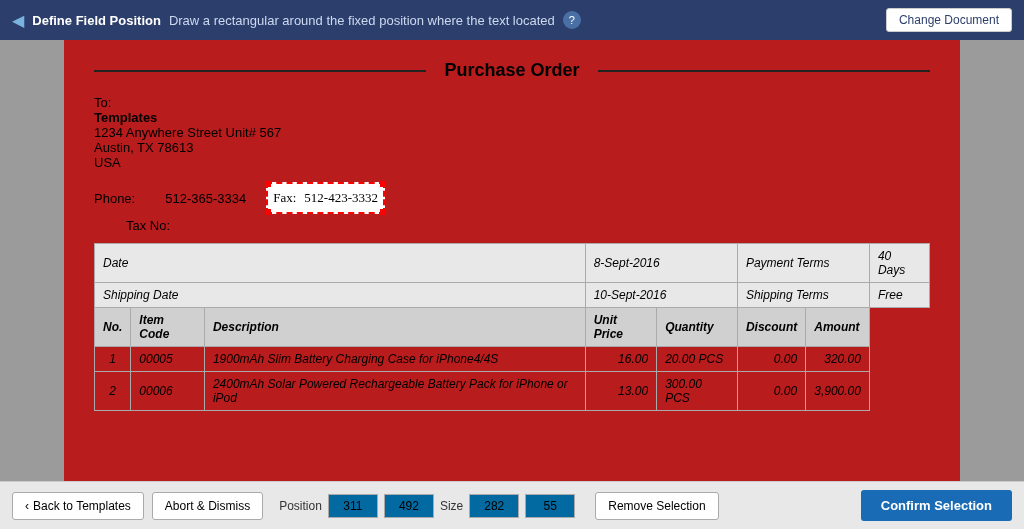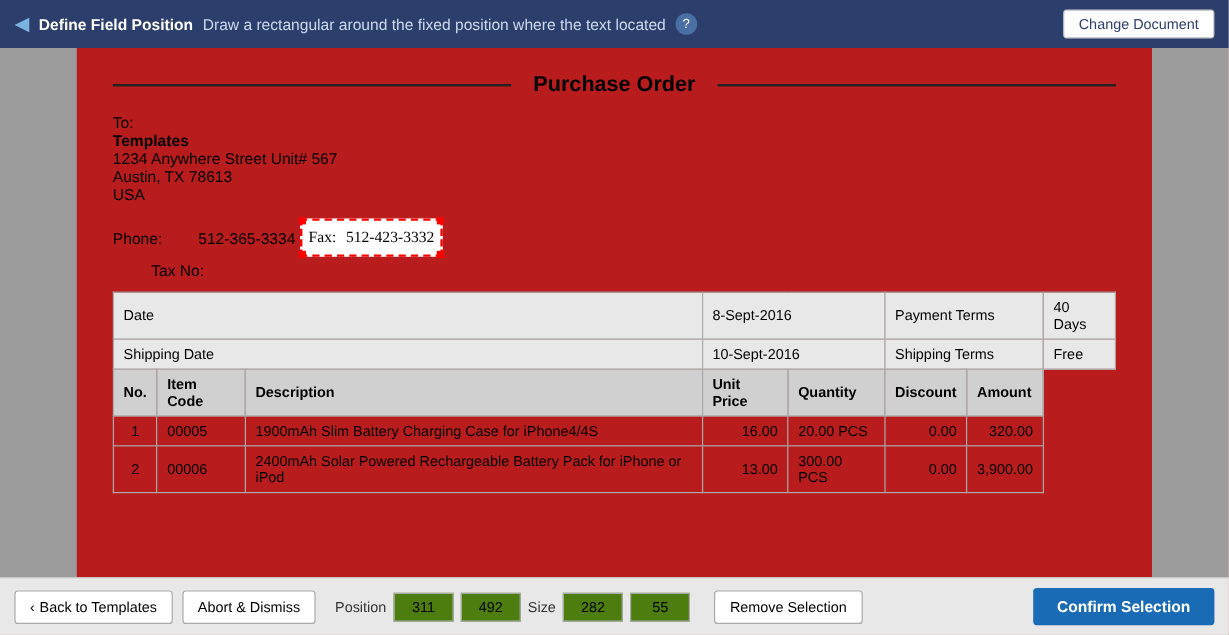--- a/index.html
+++ b/index.html
@@ -110,21 +110,21 @@
     .address-section .addr-line {
       font-size: 13px;
     }
 
     
     .phone-fax-row {
       display: flex;
       align-items: center;
       margin-top: 12px;
       margin-bottom: 4px;
-      gap: 4px;
+      gap: 20px;
     }
     .phone-group {
       display: flex;
       gap: 30px;
       align-items: center;
     }
     .phone-label { font-size: 13px; }
     .phone-value { font-size: 13px; }
 
     
@@ -150,20 +150,21 @@
     .selection-corner.br { bottom: -3px; right: -3px; }
 
     .tax-row { font-size: 13px; margin-top: 2px; margin-left: 32px; }
 
     
     .po-table {
       width: 100%;
       border-collapse: collapse;
       margin-top: 10px;
       font-size: 12px;
+      font-style: italic;
     }
     .po-table td, .po-table th {
       border: 1px solid #aaa;
       padding: 5px 8px;
     }
     .po-table .info-row td {
       background: #e8e8e8;
     }
     .po-table .col-header th {
       background: #d0d0d0;
@@ -214,21 +215,21 @@
     .position-label {
       font-size: 12px;
       color: #333;
     }
     .position-input {
       width: 50px;
       border: 1px solid #aaa;
       padding: 4px 6px;
       font-size: 12px;
       text-align: center;
-      background: #4d7c0f;
+      background: #0369a1;
     }
     .btn-remove {
       background: white;
       border: 1px solid #aaa;
       padding: 6px 12px;
       font-size: 12px;
       cursor: pointer;
       border-radius: 3px;
       margin-left: 12px;
       white-space: nowrap;

